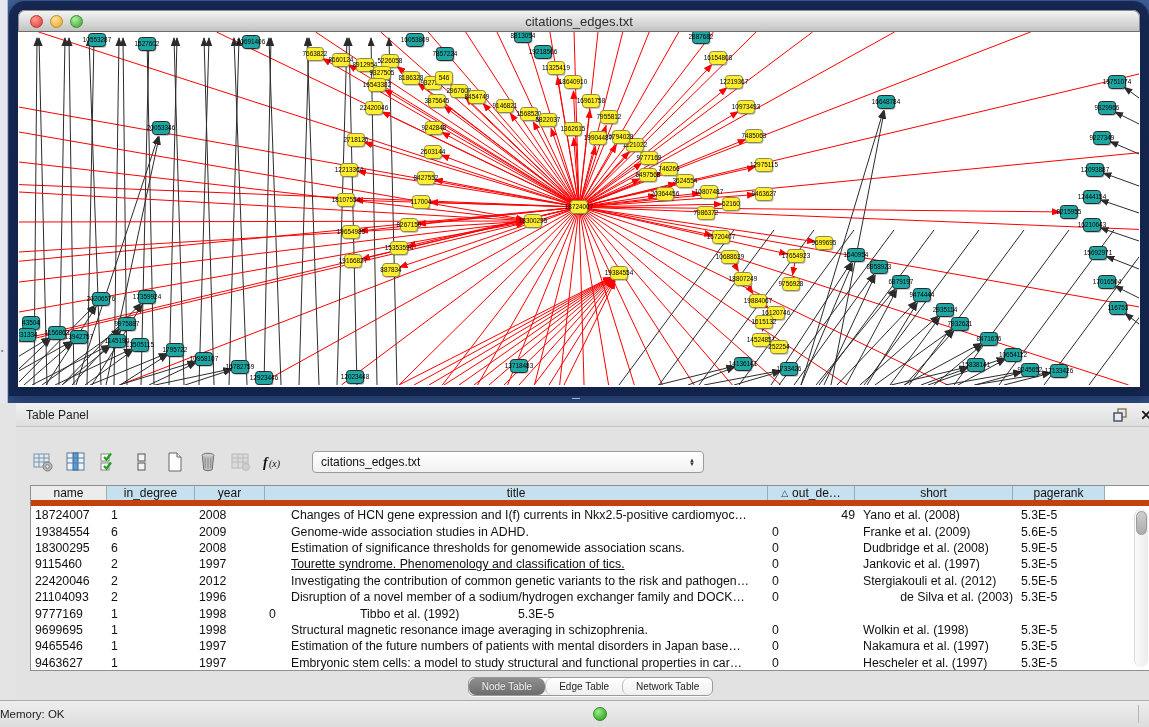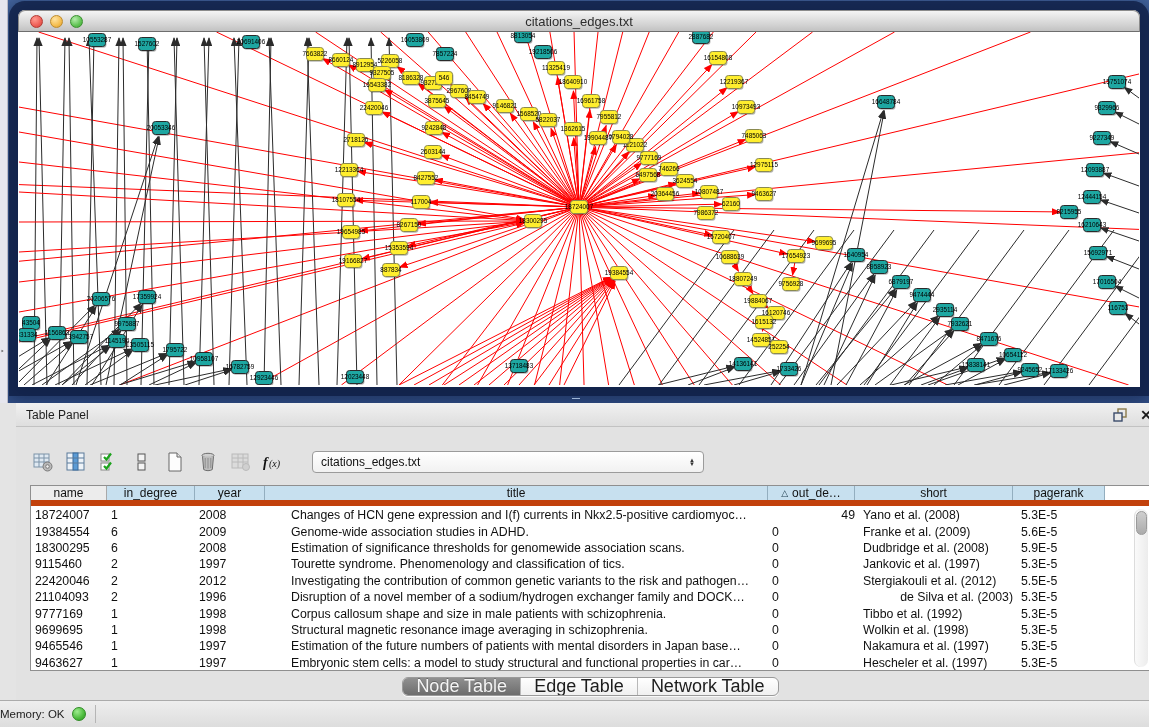--- a/index.html
+++ b/index.html
@@ -72,29 +72,29 @@
   .vscroll { position:absolute; right:2px; top:23px; bottom:3px; width:14px;
              background:linear-gradient(90deg,#fafafa,#ececec); border-left:1px solid #dcdcdc;
              border-radius:7px; }
   .vthumb { position:absolute; left:1px; top:2px; width:11px; height:24px; border-radius:6px;
             background:linear-gradient(#cfcfcf,#ababab); border:1px solid #9a9a9a; }
 
   .tabs-row { flex:0 0 28px; display:flex; align-items:center; justify-content:center; }
   .segmented { display:flex; height:19px; border:1px solid #9a9a9a; border-radius:6px;
                overflow:hidden; background:linear-gradient(#ffffff,#f0f0f0);
                box-shadow:0 1px 0 rgba(255,255,255,.8); }
-  .segment { padding:0 13px; font-size:18px; display:flex; align-items:center;
-             color:#1d1d1d; border-left:1px solid #b8b8b8; }
+  .segment { padding:0 13px; font-size:10px; display:flex; align-items:center;
+             color:#1d1d1d; border-left:1px solid #b8b8b8;border-radius:7px; }
   .segment:first-child { border-left:none; }
   .segment.active { background:linear-gradient(#909090,#6d6d6d); color:#f4f4f4;
                     text-shadow:0 -1px 0 rgba(0,0,0,.25); }
 
   .status-bar { position:absolute; left:0; bottom:0; width:1149px; height:27px;
                 background:linear-gradient(#eeeeee,#dddddd); border-top:1px solid #ababab;
-                display:flex; align-items:center; justify-content:flex-start;
+                display:flex; align-items:center; justify-content:space-between;
                 padding-right:10px; font-size:11.5px; color:#1c1c1c; }
   .mem-dot { width:14px; height:14px; border-radius:50%; margin-left:7px;
              background:radial-gradient(circle at 35% 30%,#9dec8e,#4cbb3c 60%,#2f9324);
              border:1px solid #2e8c24; }
   .status-grip { width:1px; height:18px; background:#b5b5b5; margin-left:9px; }
 </style>
 </head>
 <body>
 
 <div class="desktop">
@@ -1038,21 +1038,21 @@
             <div class="td " style="width: 70px;">2008</div>
             <div class="td title-col" style="width: 503px;">Estimation of significance thresholds for genomewide association scans.</div>
             <div class="td " style="width: 87px;">0</div>
             <div class="td short-col" style="width: 158px;">Dudbridge et al. (2008)</div>
             <div class="td pr-col" style="width: 92px;">5.9E-5</div>
           </div>
           <div class="trow">
             <div class="td " style="width: 76px;">9115460</div>
             <div class="td " style="width: 88px;">2</div>
             <div class="td " style="width: 70px;">1997</div>
-            <div class="td title-col" style="width: 503px;">Tourette syndrome. Phenomenology and classification of tics.</div>
+            <div class="td title-col" style="width: 503px; text-decoration: underline;">Tourette syndrome. Phenomenology and classification of tics.</div>
             <div class="td " style="width: 87px;">0</div>
             <div class="td short-col" style="width: 158px;">Jankovic et al. (1997)</div>
             <div class="td pr-col" style="width: 92px;">5.3E-5</div>
           </div>
           <div class="trow">
             <div class="td " style="width: 76px;">22420046</div>
             <div class="td " style="width: 88px;">2</div>
             <div class="td " style="width: 70px;">2012</div>
             <div class="td title-col" style="width: 503px;">Investigating the contribution of common genetic variants to the risk and pathogen…</div>
             <div class="td " style="width: 87px;">0</div>
@@ -1065,21 +1065,20 @@
             <div class="td " style="width: 70px;">1996</div>
             <div class="td title-col" style="width: 503px;">Disruption of a novel member of a sodium/hydrogen exchanger family and DOCK…</div>
             <div class="td " style="width: 87px;">0</div>
             <div class="td short-col" style="width: 158px; text-align: right;">de Silva et al. (2003)</div>
             <div class="td pr-col" style="width: 92px;">5.3E-5</div>
           </div>
           <div class="trow">
             <div class="td " style="width: 76px;">9777169</div>
             <div class="td " style="width: 88px;">1</div>
             <div class="td " style="width: 70px;">1998</div>
-            <div class="td title-col" style="width: 503px;">Corpus callosum shape and size in male patients with schizophrenia.</div>
             <div class="td " style="width: 87px;">0</div>
             <div class="td short-col" style="width: 158px;">Tibbo et al. (1992)</div>
             <div class="td pr-col" style="width: 92px;">5.3E-5</div>
           </div>
           <div class="trow">
             <div class="td " style="width: 76px;">9699695</div>
             <div class="td " style="width: 88px;">1</div>
             <div class="td " style="width: 70px;">1998</div>
             <div class="td title-col" style="width: 503px;">Structural magnetic resonance image averaging in schizophrenia.</div>
             <div class="td " style="width: 87px;">0</div>

